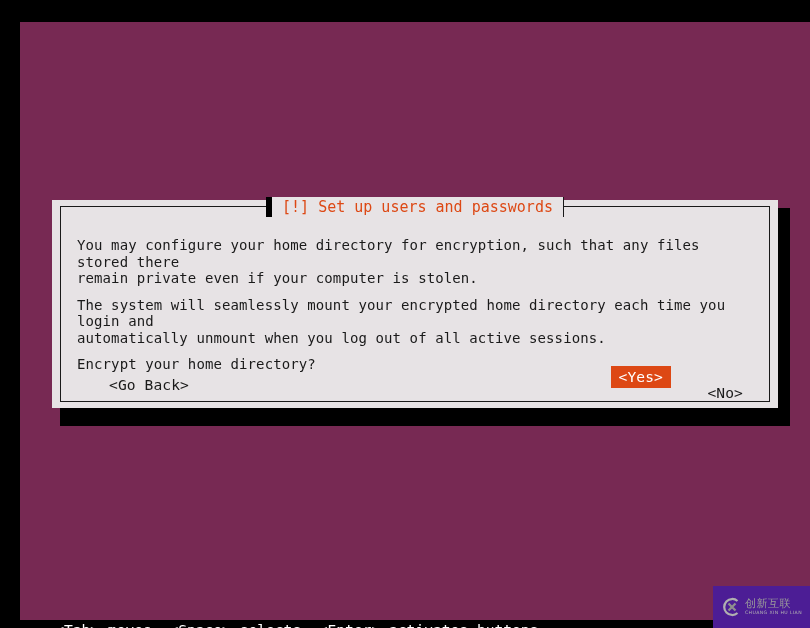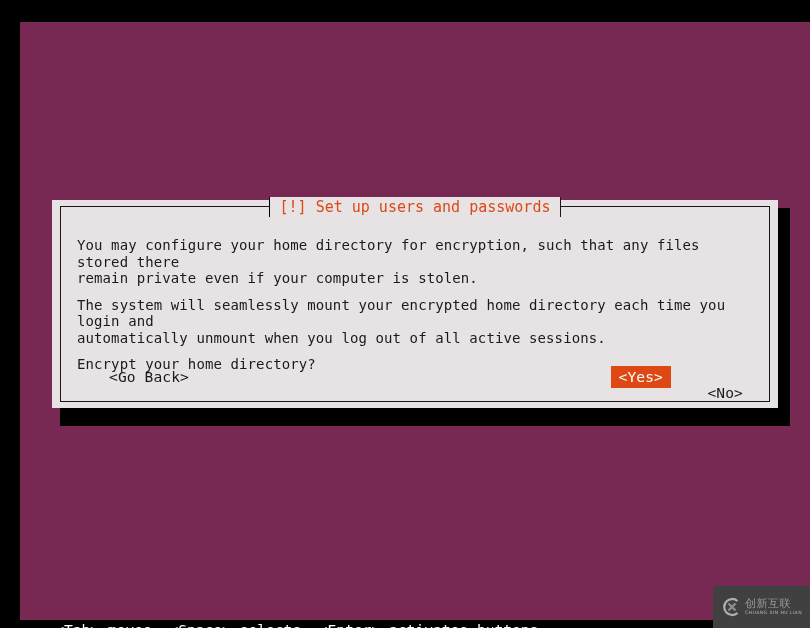--- a/index.html
+++ b/index.html
@@ -72,21 +72,21 @@
     justify-content: center;
     align-items: center;
     pointer-events: none;
   }
   #title-box {
     background: #e7e3e5;
     padding: 0 10px;
     height: 20px;
     display: flex;
     align-items: center;
-    border-left: 1px solid #000000;
+    border-left: 6px solid #000000;
     border-right: 1px solid #1a1a1a;
   }
   #dialog-title {
     color: #dd4814;
     font-size: 15px;
     letter-spacing: 0px;
     white-space: pre;
     line-height: 20px;
   }
 
@@ -119,21 +119,21 @@
     height: 20px;
   }
   .btn {
     position: absolute;
     font-size: 14.6px;
     line-height: 20px;
     white-space: pre;
     color: #1a1a1a;
     letter-spacing: 0.1px;
   }
-  #btn-goback  { left: 32px;  top: 0; }
+  #btn-goback  { left: 32px;  top: 8px; }
   #btn-yes {
     right: 80px;
     top: 0;
     background: #dd4814;
     color: #ffffff;
     padding: 1px 8px;
     top: -1px;
   }
   #btn-no { right: 8px; top: 16px; }
 
@@ -153,21 +153,21 @@
   }
   #status-text { display: inline-block; margin-left: 0px; }
 
   
   #watermark {
     position: absolute;
     left: 713px;
     top: 586px;
     width: 97px;
     height: 42px;
-    background: #404040;
+    background: #4c1d95;
     display: flex;
     align-items: center;
     justify-content: center;
     gap: 4px;
   }
   #wm-mark {
     width: 20px;
     height: 20px;
     flex: none;
   }

